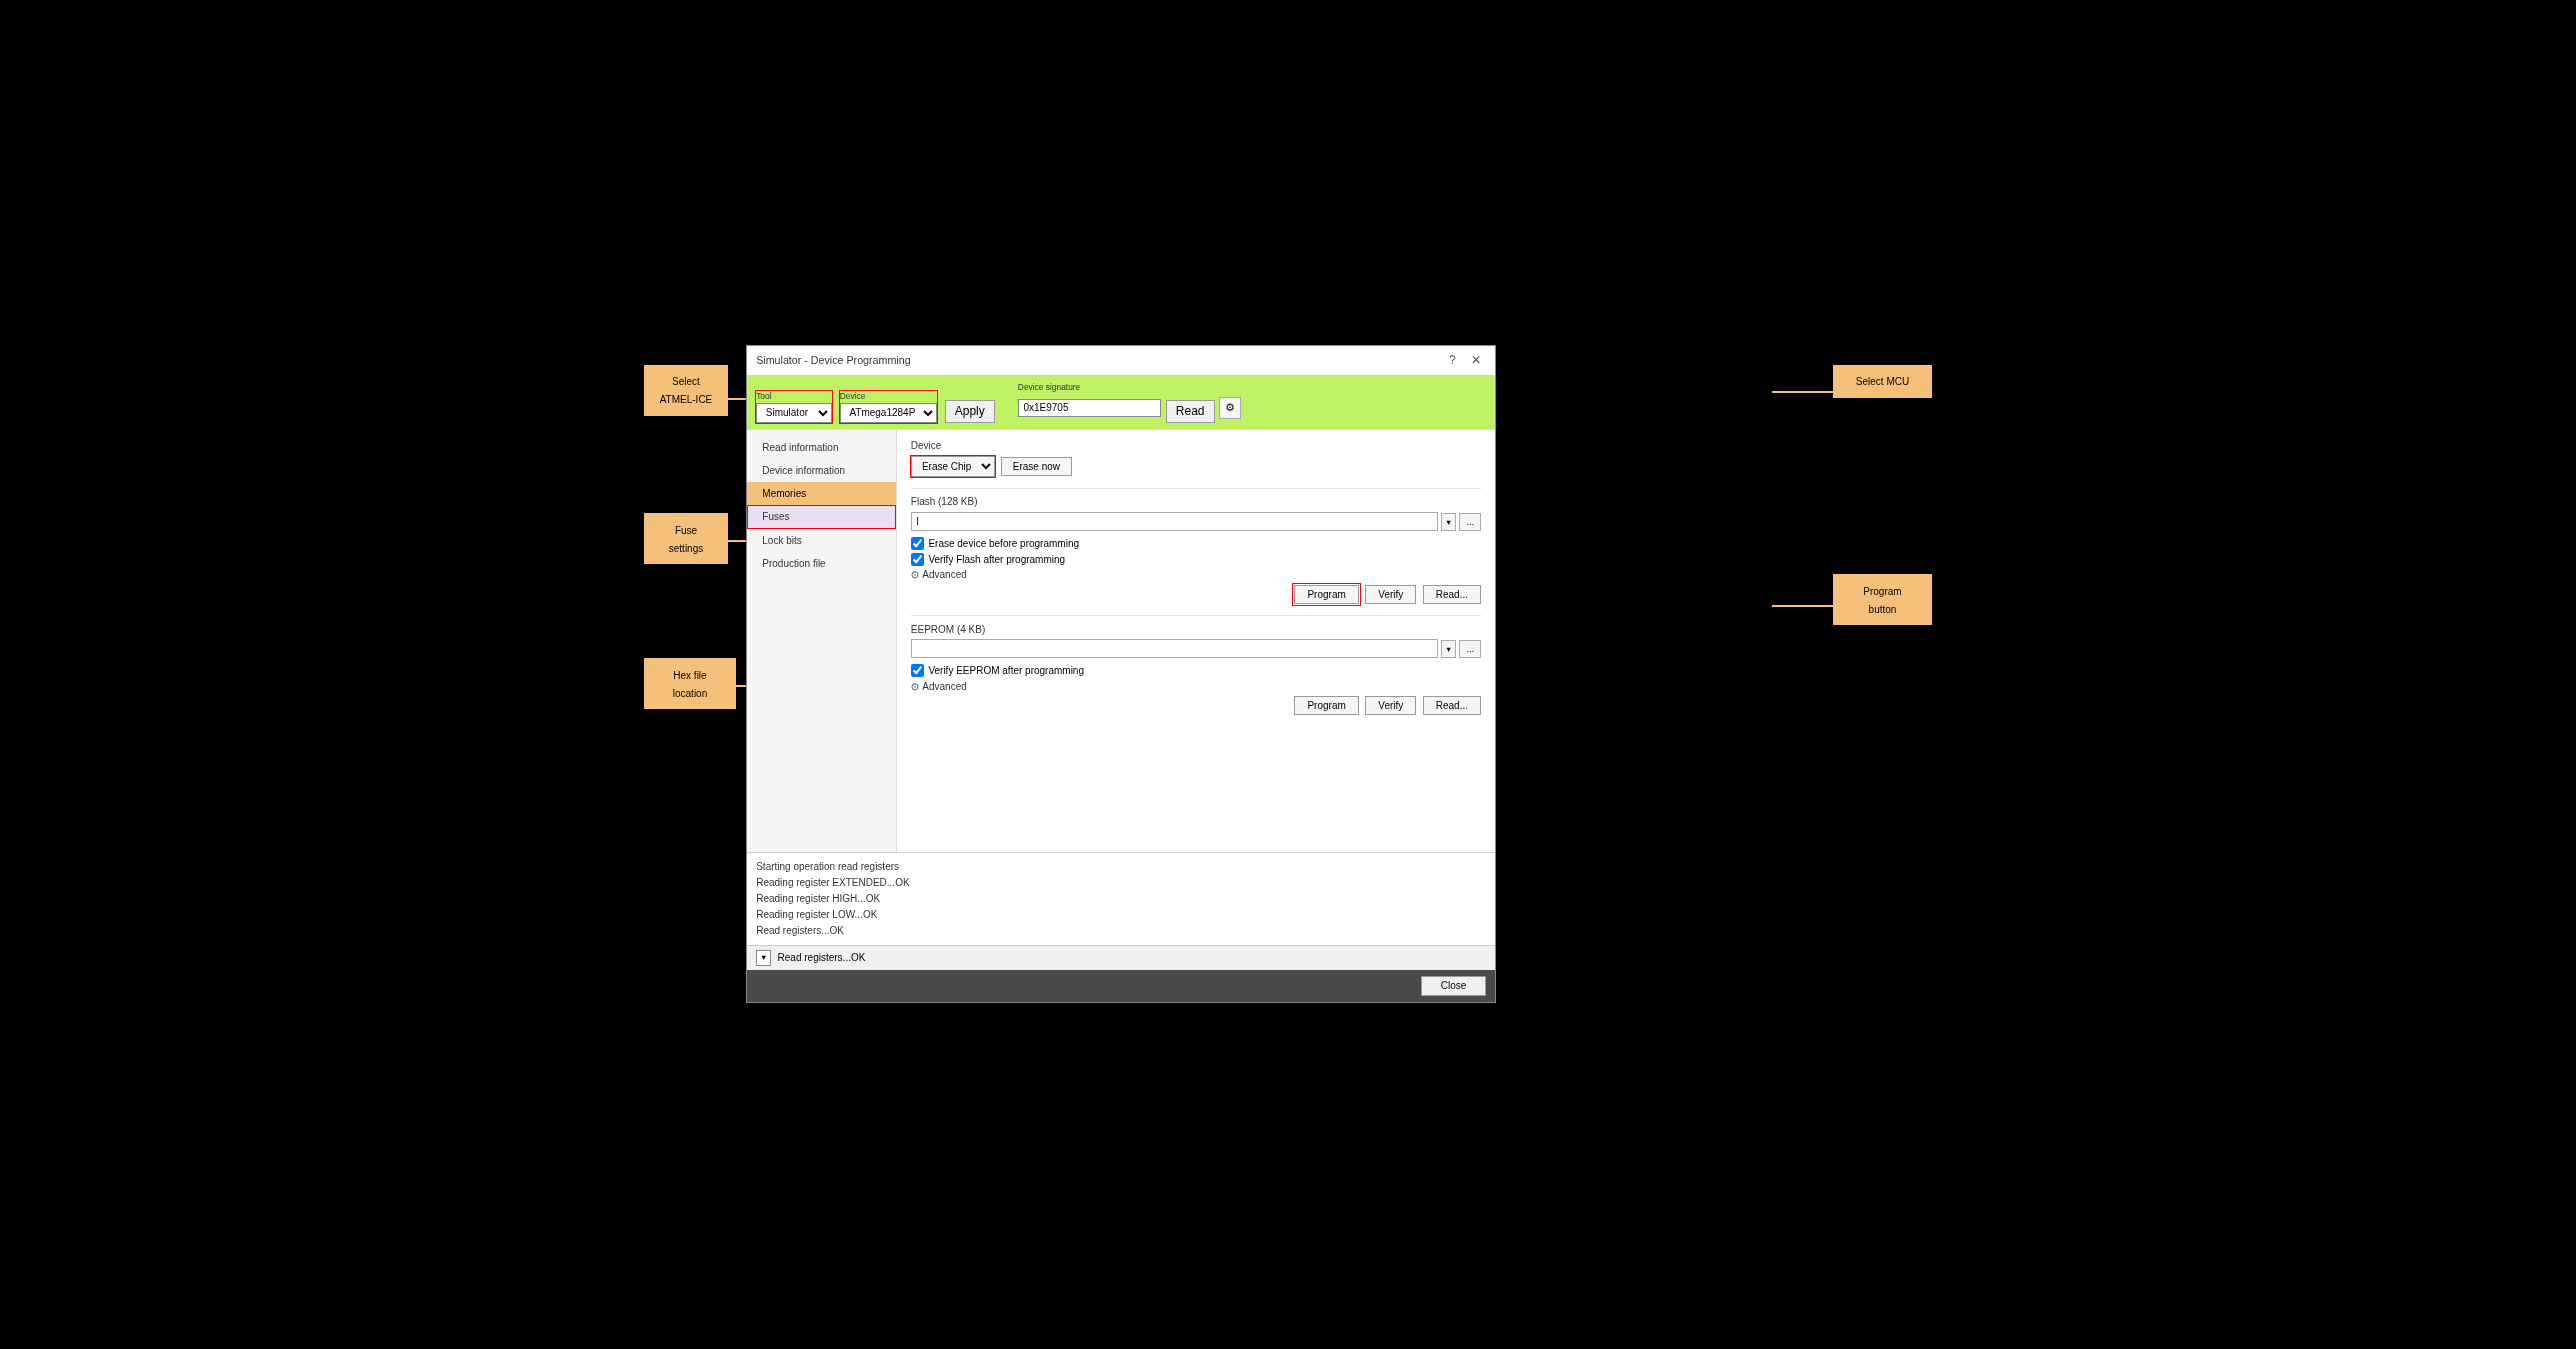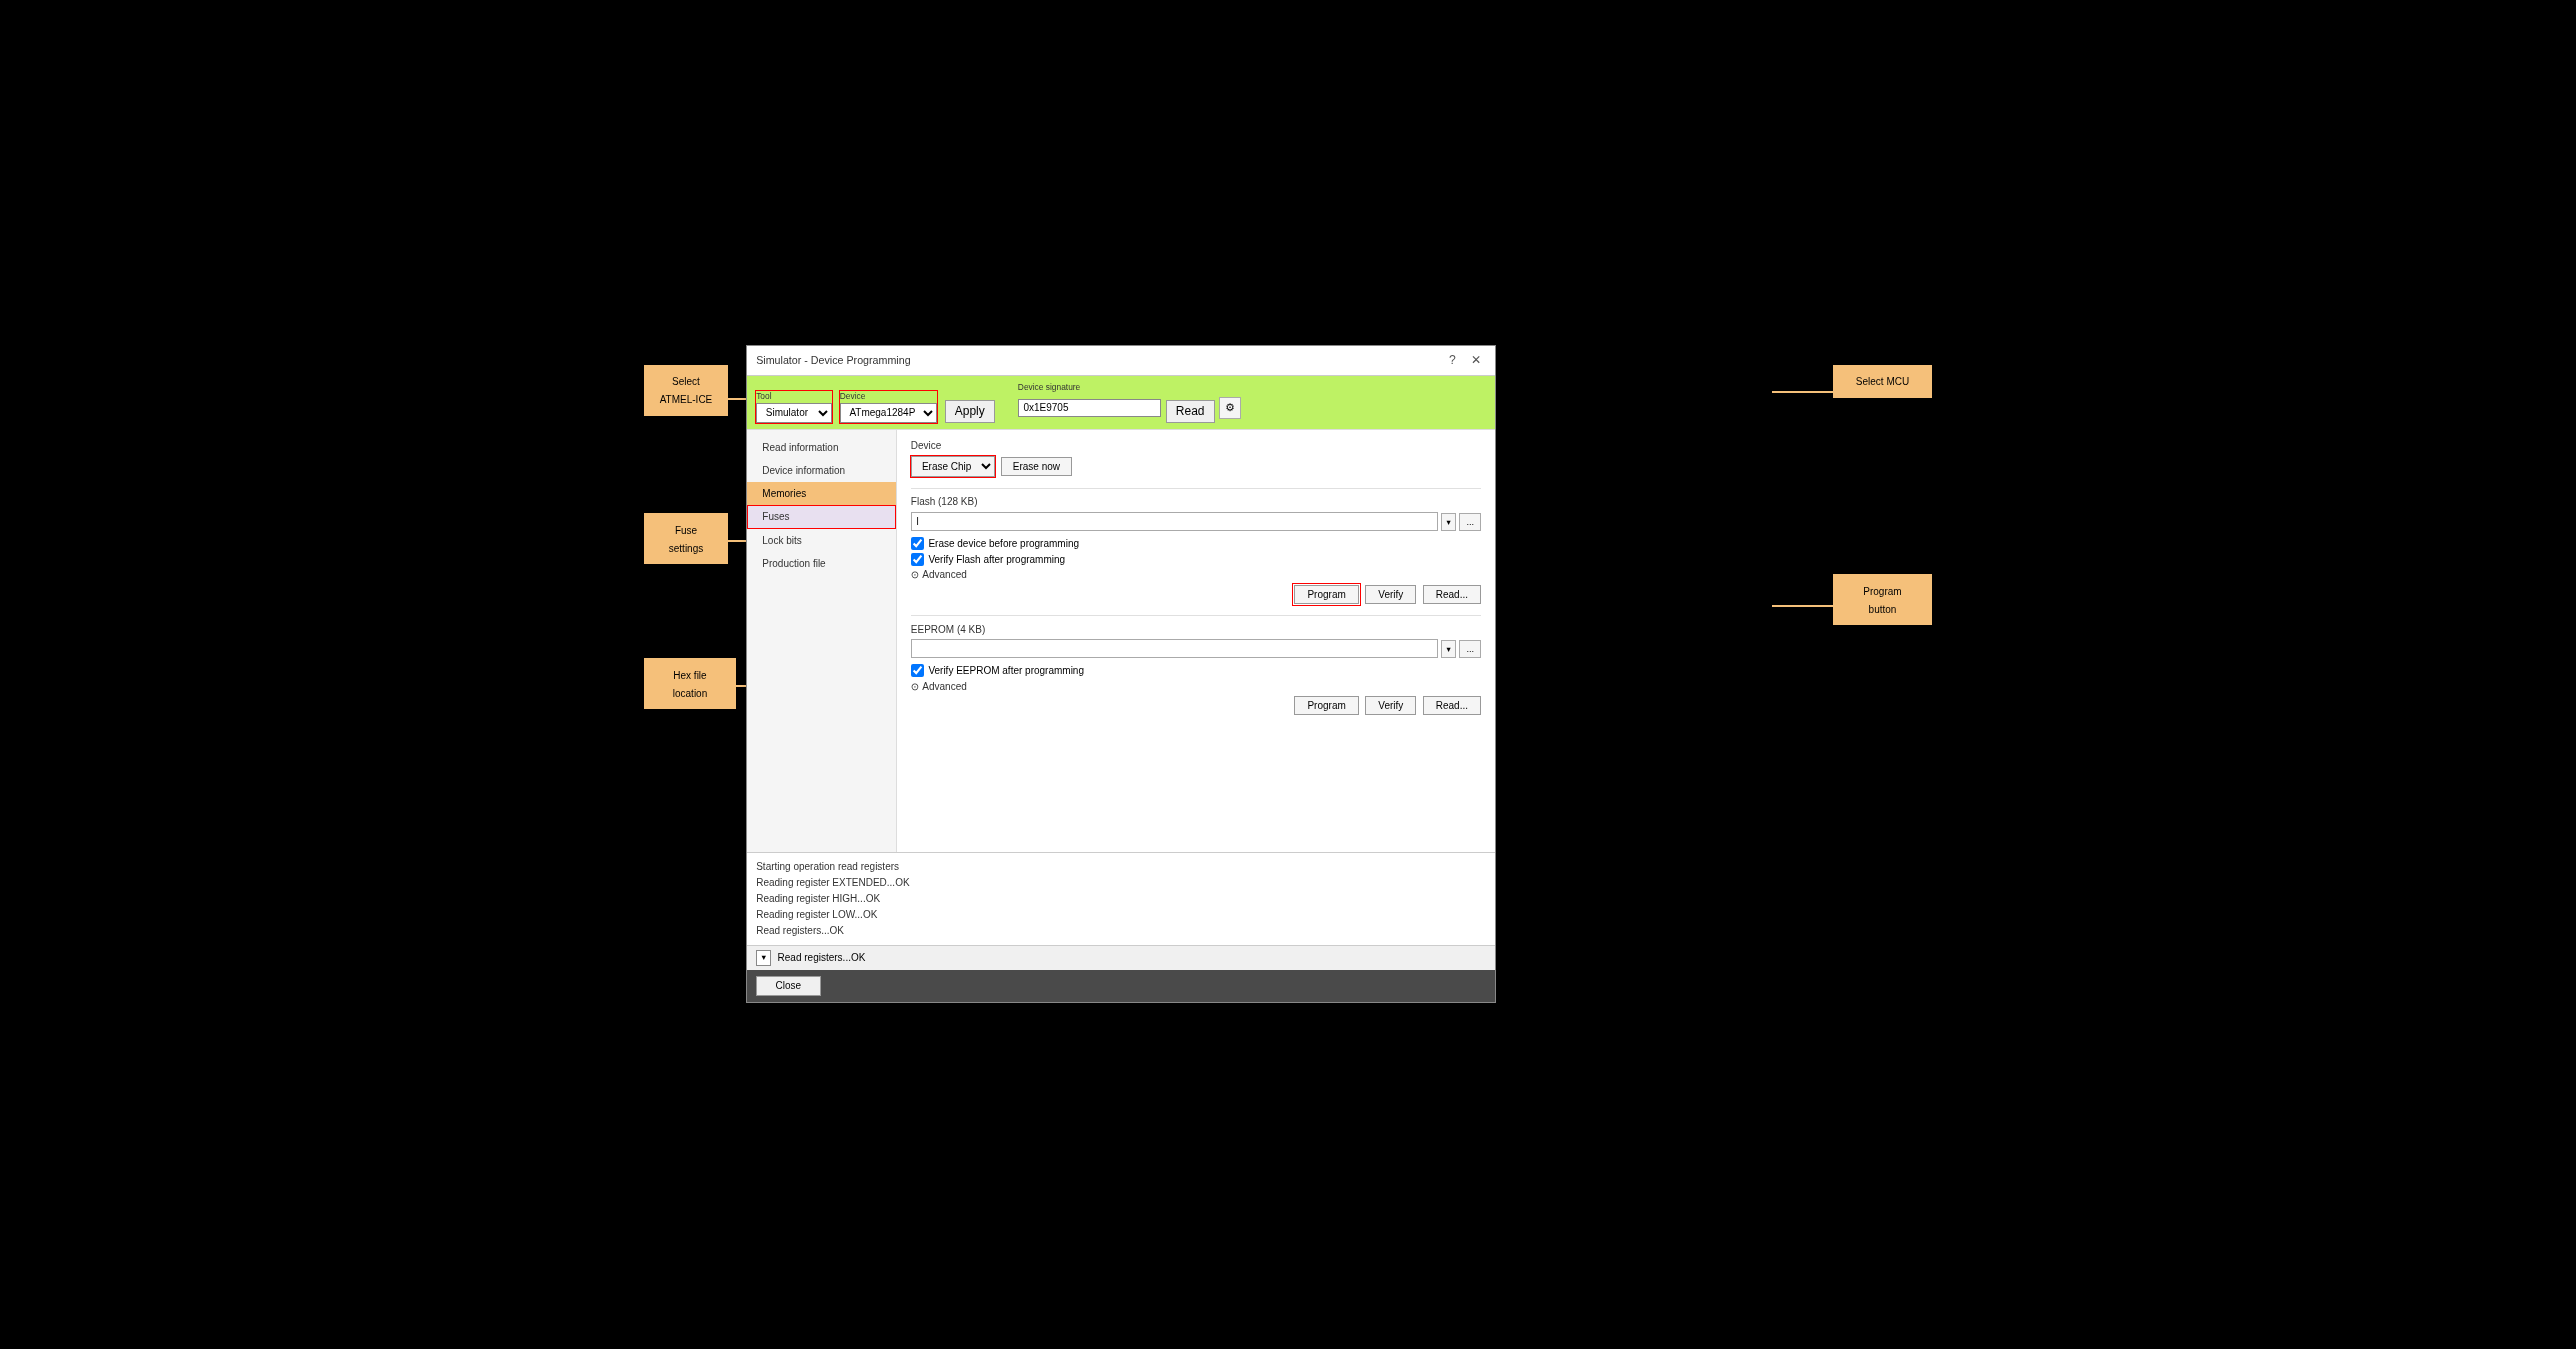--- a/index.html
+++ b/index.html
@@ -296,21 +296,21 @@
       justify-content: center;
       cursor: pointer;
       font-size: 7.6px;
     }
 
     
     .footer {
       background: #4a4a4a;
       padding: 6.1px 9.2px;
       display: flex;
-      justify-content: flex-start;
+      justify-content: flex-end;
     }
     .close-btn {
       border: 0.8px solid #999;
       background: #f0f0f0;
       padding: 3.1px 18.4px;
       cursor: pointer;
       font-size: 10px;
     }
 
     

